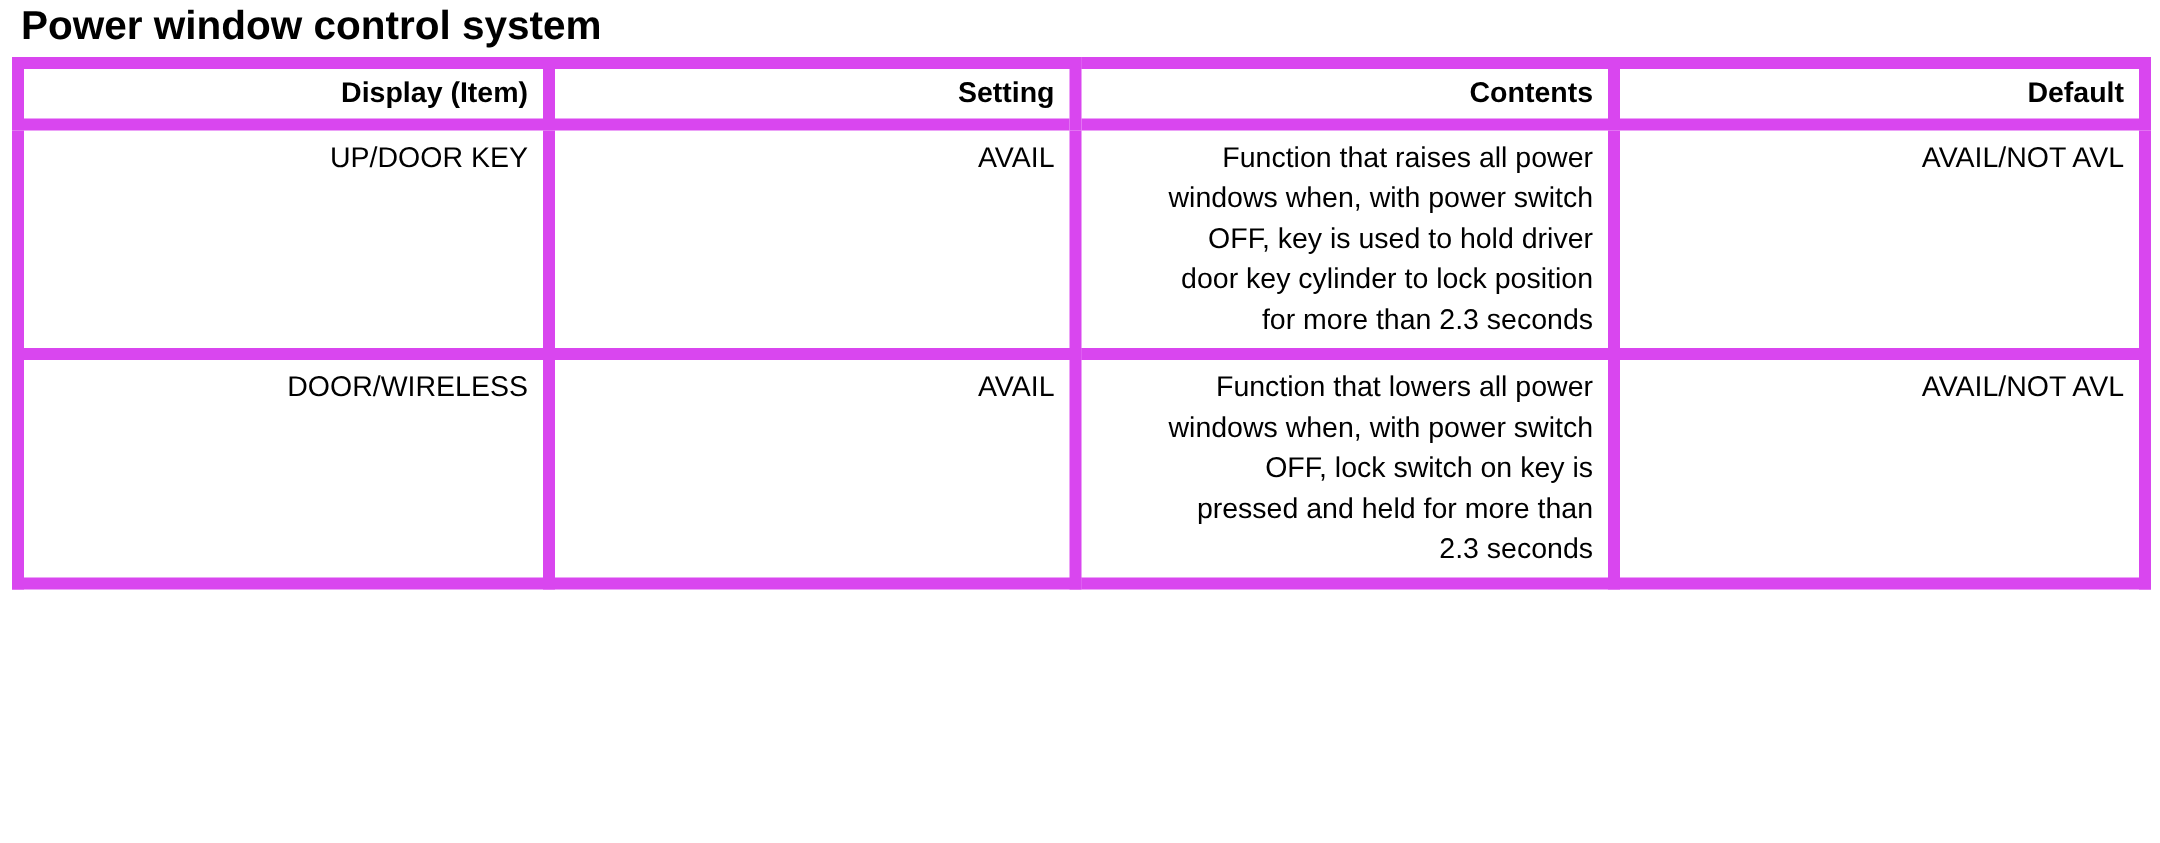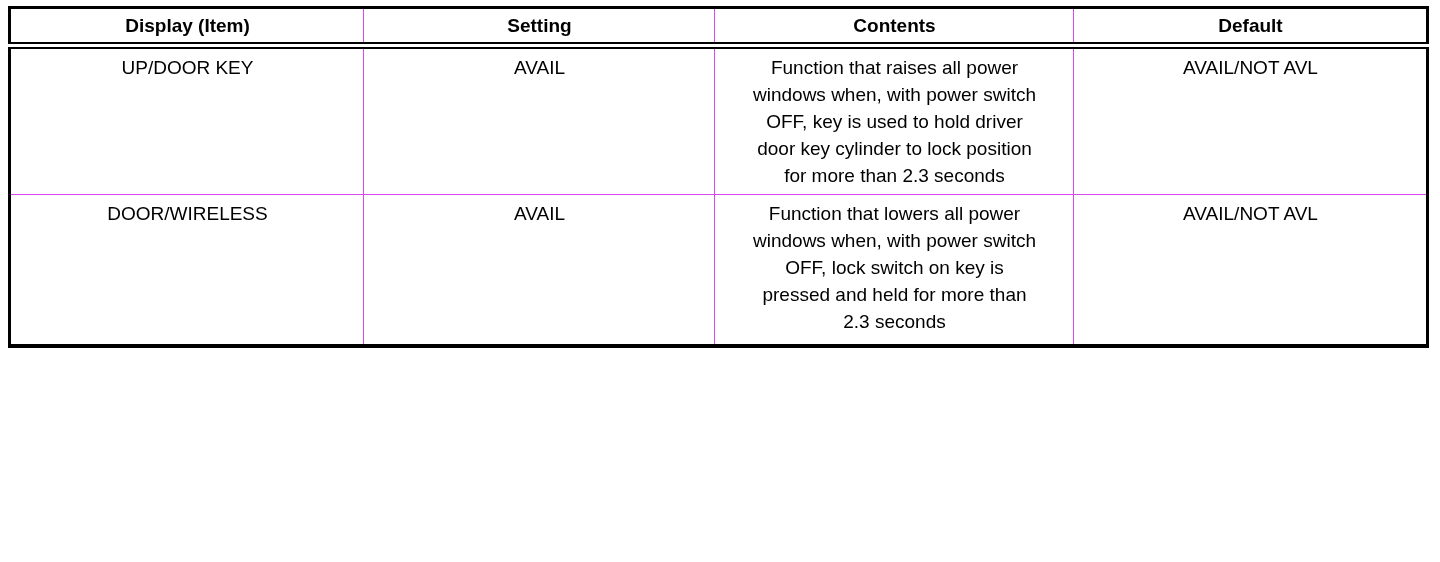--- a/index.html
+++ b/index.html
@@ -31,23 +31,23 @@
     margin-left: 8px;
     margin-top: 6px;
     width: 1418px;
     border-collapse: collapse;
     table-layout: fixed;
     border: 3px solid #000;
     border-bottom: 4px solid #000;
   }
   table.spec-table th,
   table.spec-table td {
-    border: 1px solid #d946ef;
+    border: 8px solid #d946ef;
     vertical-align: top;
-    text-align: center;
+    text-align: right;
     font-size: 19px;
     padding: 5px 10px 5px 11px;
   }
   table.spec-table th {
     font-weight: bold;
     height: 36px;
     padding-top: 6px;
     border-bottom: 7px double #000;
     line-height: 22px;
   }
@@ -60,20 +60,21 @@
   }
   tr.body-row-0 { height: 145px; }
   tr.body-row-1 { height: 173px; }
   tr.body-row-2 { height: 151px; }
 </style>
 </head>
 <body>
 
 <div class="page">
 
+  <h1 class="doc-title">Power window control system</h1>
 
   <table class="spec-table">
     <colgroup>
       <col style="width:354px">
       <col style="width:351px">
       <col style="width:359px">
       <col style="width:354px">
     </colgroup>
     <thead>
       <tr>

